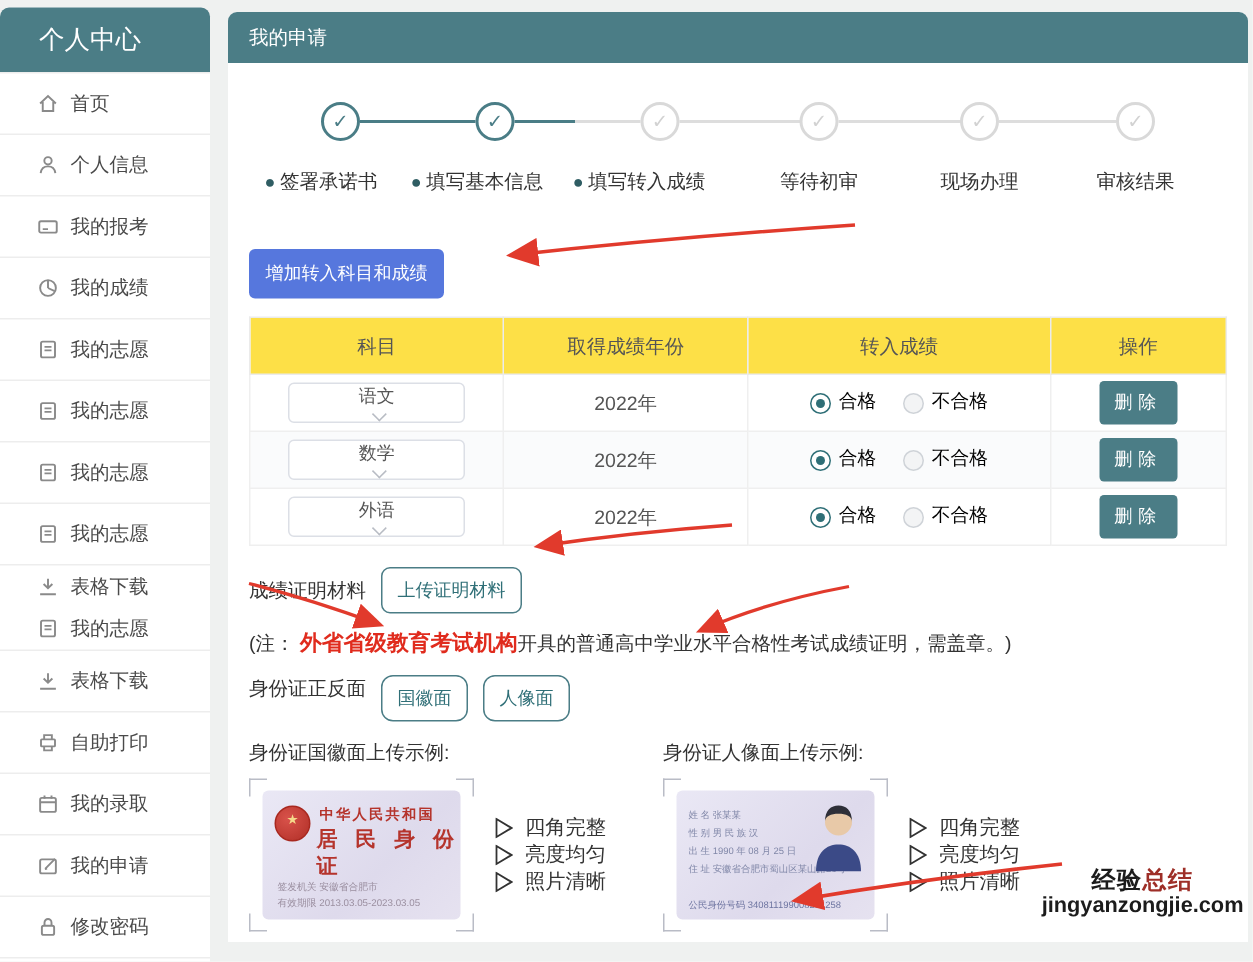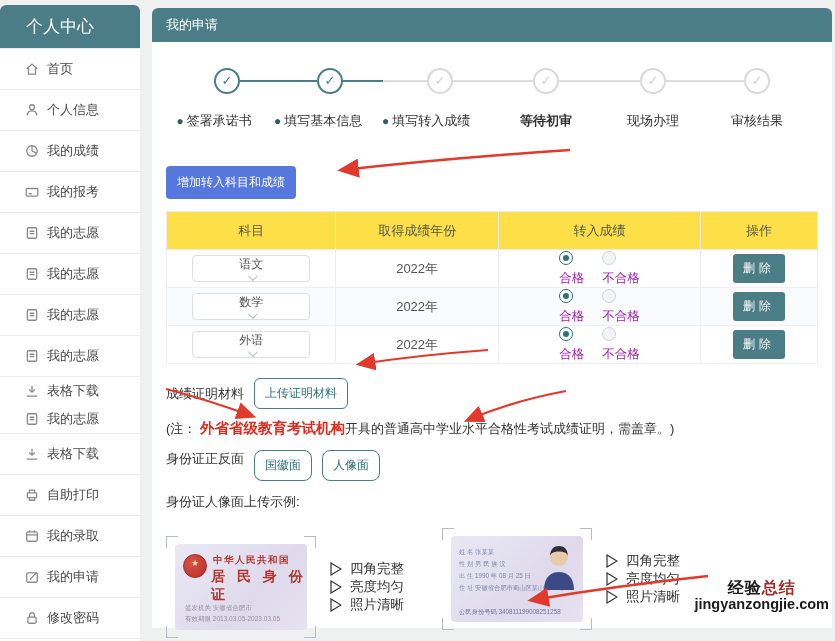--- a/index.html
+++ b/index.html
@@ -51,22 +51,22 @@
   table.score td { border:1px solid #efefef; height:38px; text-align:center; }
   table.score tr.striped td { background:#fafbfc; }
   th.col-subject { width:26%; } th.col-year { width:25%; }
   th.col-score { width:31%; } th.col-op { width:18%; }
   .select-box { display:inline-flex; align-items:center; justify-content:space-between;
     width:118px; height:27px; border:1px solid #dcdfe6; border-radius:4px;
     padding:0 9px; font-size:12px; color:#555; background:#fff; cursor:pointer;flex-direction:column; }
   .chevron { width:7px; height:7px; border-right:1.4px solid #b8bcc4;
     border-bottom:1.4px solid #b8bcc4; transform:rotate(45deg) translateY(-2px); }
   .radio-group { display:inline-flex; align-items:center; gap:18px; }
-  .radio { display:inline-flex; align-items:flex-start; gap:5px; font-size:12.5px;
-    color:#a21caf; cursor:pointer;flex-direction:column; }
+  .radio { display:inline-flex; align-items:flex-end; gap:5px; font-size:12.5px;
+    color:#000000; cursor:pointer; }
   .radio-dot { width:14px; height:14px; border-radius:50%; border:1px solid #cfd3d8;
     background:#f3f4f5; position:relative; }
   .radio.checked .radio-dot { border-color:#2f6f77; background:#fff; }
   .radio.checked .radio-dot::after { content:""; position:absolute; left:3px; top:3px;
     width:6px; height:6px; border-radius:50%; background:#2f6f77; }
   .del-btn { background:#4b7d86; color:#fff; border:none; border-radius:3px;
     font-size:12px; padding:6px 10px; letter-spacing:4px; cursor:pointer; }
 
   
   .proof-row { display:flex; align-items:center; gap:10px; margin-top:14px;
@@ -76,21 +76,21 @@
   .note-line { margin-top:10px; font-size:13px; color:#333; }
   .note-red { color:#e02b1d; font-weight:bold; font-size:14.5px; }
 
   
   .idcard-row { display:flex; align-items:flex-start; gap:10px; margin-top:12px;
     font-size:13px; color:#333; }
   .example-labels { display:flex; margin-top:12px; font-size:13px; color:#333; }
   .example-labels .lbl-left { width:276px; }
   .cards-row { display:flex; margin-top:8px; }
   .card-group { display:flex; align-items:center; gap:14px; }
-  .card-group.left { width:276px;margin-top:17px; }
+  .card-group.left { width:276px; }
   .bracket { position:relative; width:150px; height:102px; display:flex;
     align-items:center; justify-content:center; }
   .bracket i { position:absolute; width:12px; height:12px; border:0 solid #b9bcc6; }
   .bracket i.tl { left:0; top:0; border-left-width:1px; border-top-width:1px; }
   .bracket i.tr { right:0; top:0; border-right-width:1px; border-top-width:1px; }
   .bracket i.bl { left:0; bottom:0; border-left-width:1px; border-bottom-width:1px; }
   .bracket i.br { right:0; bottom:0; border-right-width:1px; border-bottom-width:1px; }
   .idcard { width:132px; height:86px; border-radius:4px;
     background:linear-gradient(135deg,#eae8f5 0%,#dedaec 60%,#e6e2f0 100%);
     overflow:hidden; position:relative; }
@@ -136,31 +136,31 @@
   </div>
   <div class="side-item">
     <span class="side-icon"><svg viewBox="0 0 12 12">
           <circle cx="6" cy="3.6" r="2.1"></circle>
           <path d="M1.8 10.6 C2.2 7.8 4 6.8 6 6.8 C8 6.8 9.8 7.8 10.2 10.6"></path>
         </svg></span>
     <span>个人信息</span>
   </div>
   <div class="side-item">
     <span class="side-icon"><svg viewBox="0 0 12 12">
+          <rect x="1" y="3" width="10" height="6.5" rx="1"></rect>
+          <path d="M3 7.5 H6"></path>
+        </svg></span>
+    <span>我的报考</span>
+  </div>
+  <div class="side-item">
+    <span class="side-icon"><svg viewBox="0 0 12 12">
           <circle cx="6" cy="6" r="4.5"></circle>
           <path d="M6 6 V1.5 M6 6 L9.8 7.8"></path>
         </svg></span>
     <span>我的成绩</span>
-  </div>
-  <div class="side-item">
-    <span class="side-icon"><svg viewBox="0 0 12 12">
-          <rect x="1" y="3" width="10" height="6.5" rx="1"></rect>
-          <path d="M3 7.5 H6"></path>
-        </svg></span>
-    <span>我的报考</span>
   </div>
   <div class="side-item">
     <span class="side-icon"><svg viewBox="0 0 12 12">
           <rect x="2" y="1.5" width="8" height="9" rx="1"></rect>
           <path d="M4 4.5 H8 M4 6.5 H8"></path>
         </svg></span>
     <span>我的志愿</span>
   </div>
   <div class="side-item">
     <span class="side-icon"><svg viewBox="0 0 12 12">
@@ -251,21 +251,21 @@
       <div class="step-circle done" style="left:48px;">✓</div>
       <div class="step-circle done" style="left:151px;">✓</div>
       <div class="step-circle" style="left:261px;">✓</div>
       <div class="step-circle" style="left:367px;">✓</div>
       <div class="step-circle" style="left:474px;">✓</div>
       <div class="step-circle" style="left:578px;">✓</div>
 
       <div class="step-label" style="left:48px;"><span class="step-bullet">●</span><span>签署承诺书</span></div>
       <div class="step-label" style="left:152px;"><span class="step-bullet">●</span><span>填写基本信息</span></div>
       <div class="step-label" style="left:260px;"><span class="step-bullet">●</span><span>填写转入成绩</span></div>
-      <div class="step-label" style="left:380px;font-weight:bold;"><span>等待初审</span></div>
+      <div class="step-label" style="left:380px;"><span>等待初审</span></div>
       <div class="step-label" style="left:487px;"><span>现场办理</span></div>
       <div class="step-label" style="left:591px;"><span>审核结果</span></div>
     </div>
 
     
     <button class="add-btn">增加转入科目和成绩</button>
 
     
     <table class="score">
       <thead>
@@ -357,20 +357,21 @@
 
     
     <div class="idcard-row">
       <span>身份证正反面</span>
       <button class="outline-btn" style="border-radius:8px;">国徽面</button>
       <button class="outline-btn" style="border-radius:8px;">人像面</button>
     </div>
 
     
     <div class="example-labels">
+      <span class="lbl-left">身份证国徽面上传示例:</span>
       <span>身份证人像面上传示例:</span>
     </div>
 
     
     <div class="cards-row">
       <div class="card-group left">
         <div class="bracket">
           <i class="tl"></i>
             <i class="tr"></i>
             <i class="bl"></i>

